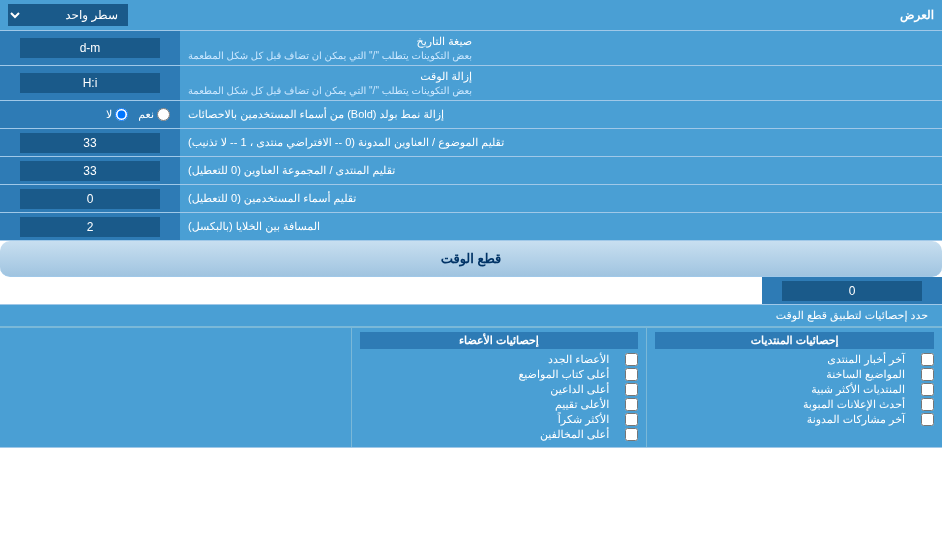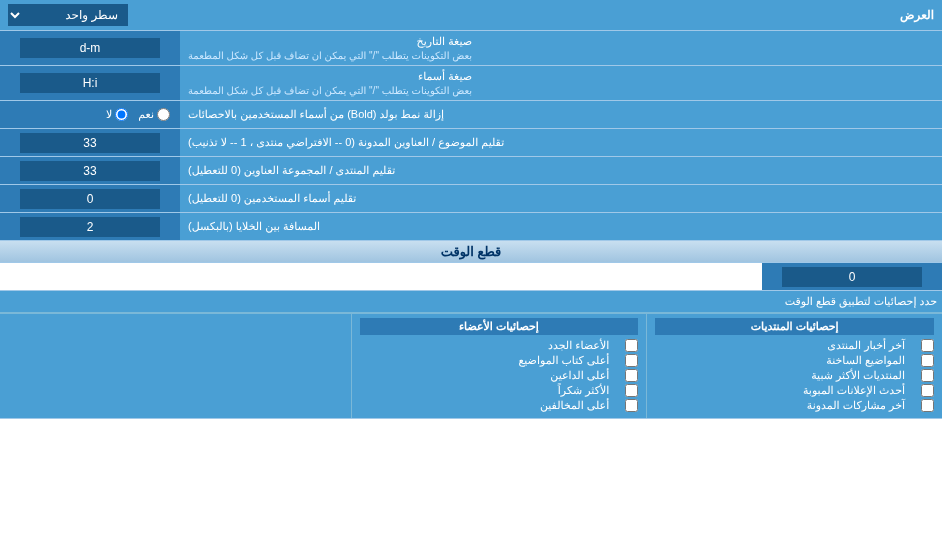--- a/index.html
+++ b/index.html
@@ -70,23 +70,24 @@
       align-items: flex-end;
       gap: 3px;
       cursor: pointer;
     }
 
     .section-header {
       background: linear-gradient(to bottom, #c8dff0, #a0c4e0);
       color: #003366;
       font-weight: bold;
       font-size: 13px;
-      padding: 3px 10px;
+      padding: 10px 10px;
       text-align: center;
       border-bottom: 1px solid #a0c8e8;
+      border-radius: 10px;
     }
 
     .page-title-row {
       background: #4a9fd4;
       display: flex;
       align-items: center;
       justify-content: space-between;
       padding: 4px 8px;
       border-bottom: 1px solid #a0c8e8;
     }
@@ -114,21 +115,21 @@
 
     
     .stats-section {
       background: #4a9fd4;
       border-bottom: 1px solid #a0c8e8;
     }
 
     .stats-header-row {
       display: flex;
       align-items: center;
-      padding: 4px 5px;
+      padding: 4px 14px;
       border-bottom: 1px solid #7ab8d8;
     }
 
     .stats-header-label {
       color: #fff;
       font-size: 11px;
       text-align: right;
       flex: 1;
     }
 
@@ -199,21 +200,21 @@
     </div>
   </div>
   <div class="row-input-area">
     <input type="text" value="d-m" style="">
   </div>
 </div>
 
 <div class="row">
   <div class="row-label">
     <div>
-      <span>صيغة أسماء</span>
+      <span>إزالة الوقت</span>
       <span class="row-label-note">بعض التكوينات يتطلب "/" التي يمكن ان تضاف قبل كل شكل المطعمة</span>
     </div>
   </div>
   <div class="row-input-area">
     <input type="text" value="H:i" style="">
   </div>
 </div>
 
 <div class="row">
   <div class="row-label">
@@ -316,20 +317,24 @@
       <div class="stats-item">
         <input type="checkbox" style="">
         <label>أعلى كتاب المواضيع</label>
       </div>
       <div class="stats-item">
         <input type="checkbox" style="">
         <label>أعلى الداعين</label>
       </div>
       <div class="stats-item">
         <input type="checkbox" style="">
+        <label>الأعلى تقييم</label>
+      </div>
+      <div class="stats-item">
+        <input type="checkbox" style="">
         <label>الأكثر شكراً</label>
       </div>
       <div class="stats-item">
         <input type="checkbox" style="">
         <label>أعلى المخالفين</label>
       </div>
     </div>
 
     <div class="stats-col" style="flex:1.2;">
     </div>

